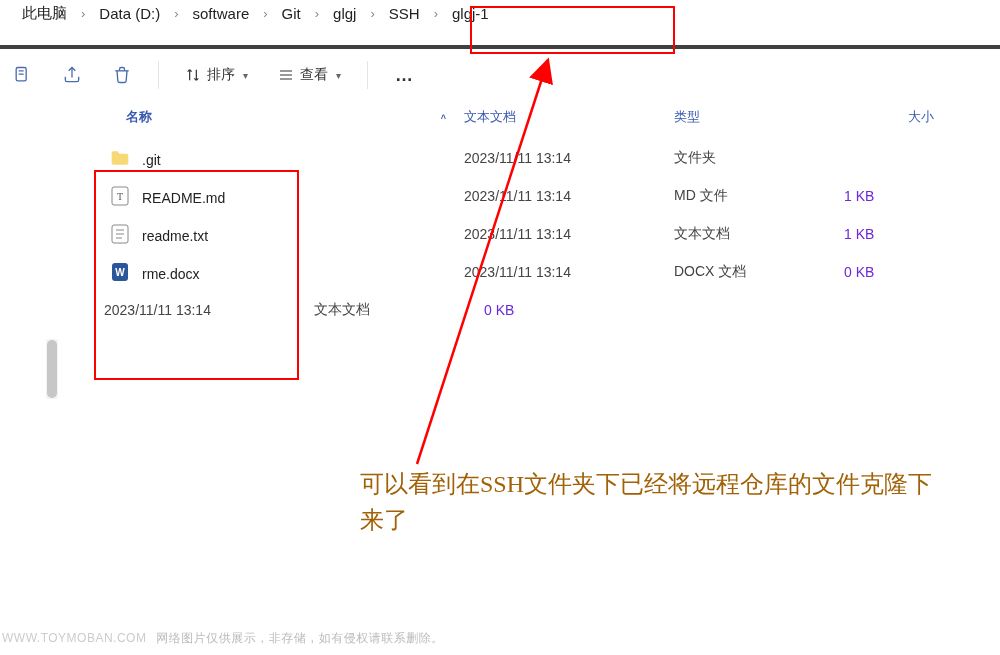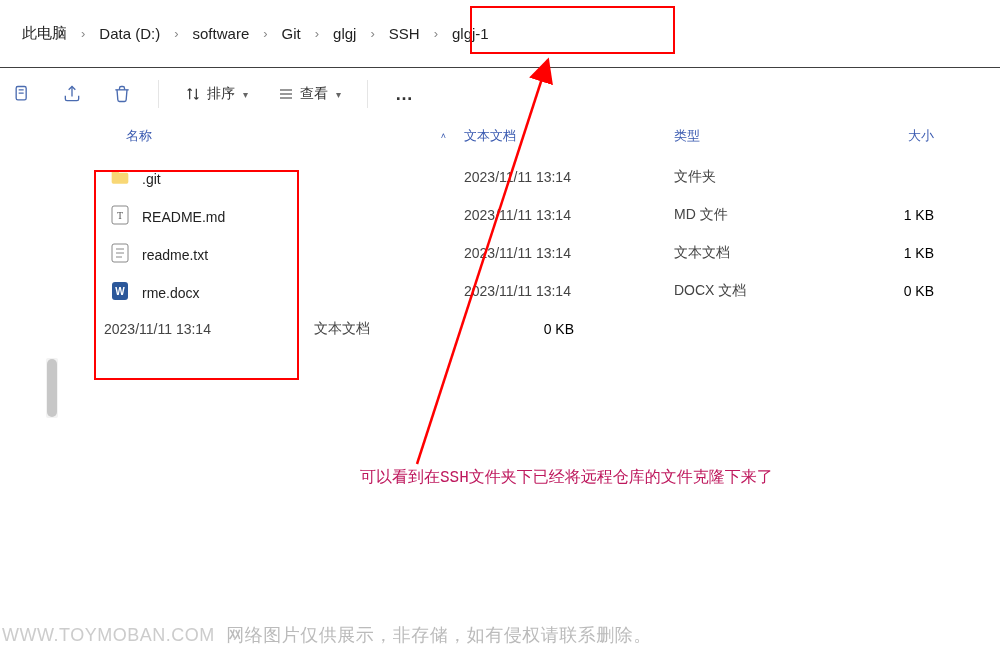--- a/index.html
+++ b/index.html
@@ -8,25 +8,25 @@
       font-size: 14px;
       background: #fff;
       color: #000;
       width: 1000px;
       height: 655px;
       position: relative;
       overflow: hidden;
     }
     .top-bar {
       display: flex;
-      align-items: center;
-      height: 68px;
+      align-items: flex-start;
+      height: 49px;
       padding: 0 8px;
       background: #fff;
-      border-bottom: 1px solid #404040;
+      border-bottom: 4px solid #404040;
     }
     .breadcrumb {
       display: flex;
       align-items: center;
       flex: 1;
       font-size: 15px;
       color: #222;
       gap: 4px;
       padding-left: 8px;
     }
@@ -58,21 +58,21 @@
     .tool-text-btn .chev { color: #666; font-size: 10px; margin-left: 2px; }
     .columns-header {
       display: flex;
       align-items: center;
       height: 32px;
       padding-left: 126px;
       font-size: 13px;
       color: #3a5ab0;
       position: relative;
     }
-    .col-name { width: 338px; display: flex; align-items: center; gap: 0; }
+    .col-name { width: 338px; display: flex; align-items: center; gap: 0; font-weight: bold; }
     .sort-caret { color: #3a5ab0; font-size: 9px; margin-left: auto; margin-right: 18px; }
     .col-date { width: 210px; }
     .col-type { width: 170px; }
     .col-size { width: 120px; text-align: right; padding-right: 30px; }
     .file-area { display: flex; padding-top: 6px; position: relative; }
     .file-area-pad { width: 104px; display: flex; flex-direction: column; align-items: center; padding-top: 200px; }
     .left-scroll-track {
       width: 12px; height: 60px;
       background: #f3f3f3;
       border-radius: 2px;
@@ -81,45 +81,45 @@
     .left-scroll-thumb {
       position: absolute; left: 1px; top: 1px;
       width: 10px; height: 58px;
       background: #c7c7c7; border-radius: 5px;
     }
     .file-list { flex: 1; }
     .file-row { display: flex; align-items: center; height: 38px; font-size: 14px; color: #222; }
     .cell-name { width: 360px; display: flex; align-items: flex-end; gap: 12px; padding-left: 6px; }
     .cell-date { width: 210px; color: #444; }
     .cell-type { width: 170px; color: #444; }
-    .cell-size { width: 120px; text-align: right; padding-right: 30px; color: #000000; }
+    .cell-size { width: 120px; padding-right: 30px; color: #6d28d9; }
     .file-icon { width: 20px; height: 20px; display: flex; align-items: center; justify-content: center; }
     .folder-svg { fill: #f8d775; }
     .text-icon rect { fill: #fff; stroke: #888; }
     .word-icon rect { fill: #2b579a; }
     .annot-box {
       position: absolute;
       border: 2px solid #ff0000;
       pointer-events: none;
       z-index: 5;
     }
     .annot-arrow-svg { position: absolute; pointer-events: none; z-index: 4; }
     .annot-text {
       position: absolute;
-      color: #be185d;
-      font-size: 16px;
+      color: #a16207;
+      font-size: 24px;
       line-height: 1.5;
       z-index: 5;
-      font-family: Liberation Mono, monospace;
+      font-family: Liberation Serif, serif;
     }
     .footer-wm {
       position: absolute;
       bottom: 8px;
       left: 2px;
-      font-size: 18px;
+      font-size: 12px;
       color: #bbb;
       letter-spacing: 0.5px;
     }
     .footer-wm .brand { color: #ccc; text-transform: uppercase; margin-right: 6px; }
   </style>
 </head>
 <body>
 
 <div class="top-bar">
   <div class="breadcrumb">

